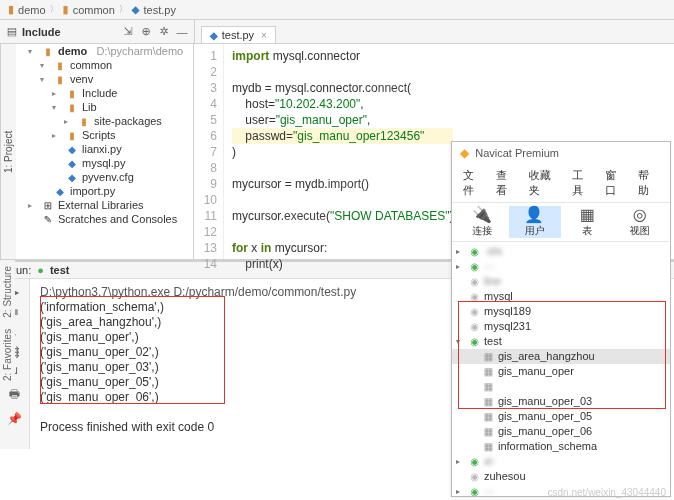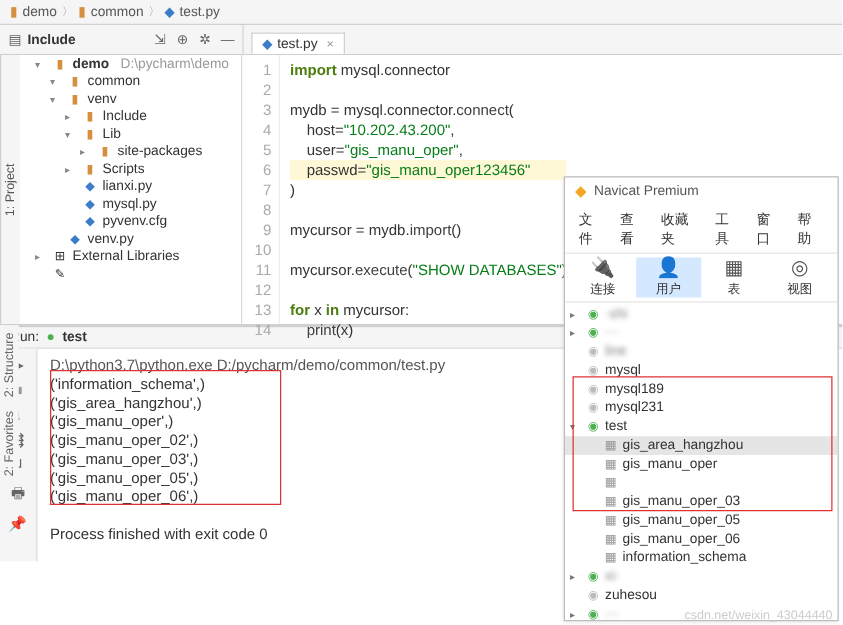--- a/index.html
+++ b/index.html
@@ -151,30 +151,31 @@
           <span>mysql.py</span>
         </div>
         <div class="tree-row ind-3">
           <span class="arr"></span>
           <span class="ic pyf">◆</span>
           <span>pyvenv.cfg</span>
         </div>
         <div class="tree-row ind-2">
           <span class="arr"></span>
           <span class="ic pyf">◆</span>
-          <span>venv.py</span>
+          <span>import.py</span>
         </div>
         <div class="tree-row ind-1">
           <span class="arr">▸</span>
           <span class="ic ">⊞</span>
           <span>External Libraries</span>
         </div>
         <div class="tree-row ind-1">
           <span class="arr"></span>
           <span class="ic ">✎</span>
+          <span>Scratches and Consoles</span>
         </div>
       </div>
   </div>
   <div class="editor">
     <div class="gutter" id="gutter">1<br>2<br>3<br>4<br>5<br>6<br>7<br>8<br>9<br>10<br>11<br>12<br>13<br>14<br></div>
     <div class="code" id="code"><span class="kw">import</span> mysql.connector
 
 mydb = mysql.connector.<span class="fn">connect</span>(
     host=<span class="str">"10.202.43.200"</span>,
     user=<span class="str">"gis_manu_oper"</span>,

